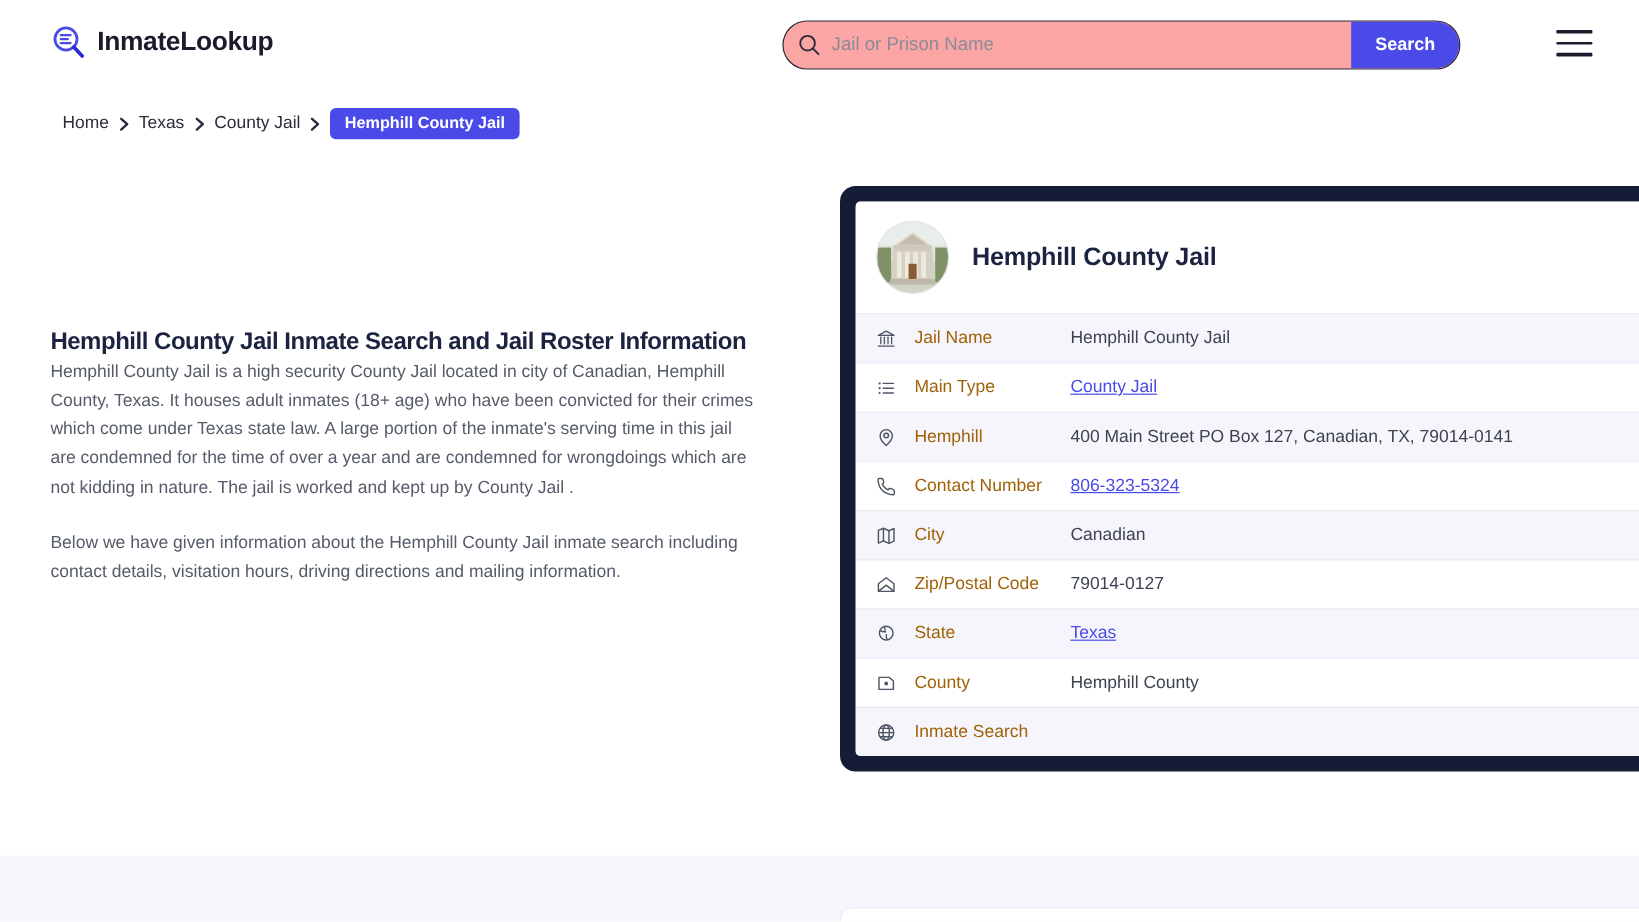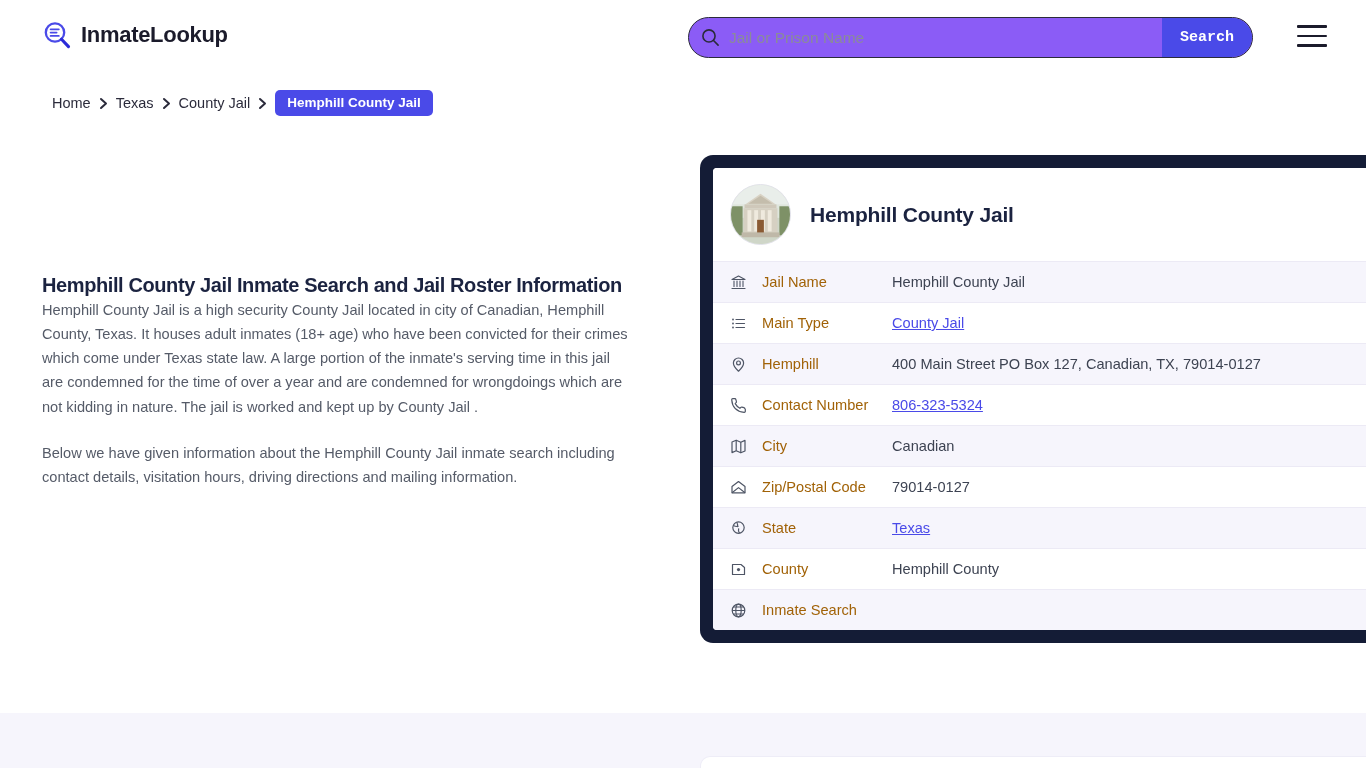--- a/index.html
+++ b/index.html
@@ -20,36 +20,36 @@
     position: absolute; left: 42px; top: 20px;
     display: flex; align-items: center; gap: 9px;
   }
   .brand-icon { width: 30px; height: 30px; display: block; }
   .brand-name {
     font-size: 22px; font-weight: 700; color: #1b1b2b;
     letter-spacing: -0.3px; line-height: 30px;
   }
 
   .searchwrap {
-    position: absolute; left: 688px; top: 17px;
+    position: absolute; left: 652px; top: 17px;
     width: 565px; height: 41px;
     border: 1.6px solid #2b2b3b; border-radius: 21px;
-    background: #8b5cf6; display: flex; align-items: center; overflow: hidden;
+    background: #fca5a5; display: flex; align-items: center; overflow: hidden;
   }
   .search-icon { margin-left: 12px; width: 19px; height: 19px; flex: 0 0 auto; }
   .search-input {
     flex: 1 1 auto; border: none; outline: none; background: transparent;
     font-family: "Liberation Sans", sans-serif;
     font-size: 15.5px; color: #2b2b3b; padding: 0 8px 0 9px; height: 100%;
   }
   .search-input::placeholder { color: #8b8b98; }
   .search-btn {
     flex: 0 0 auto; width: 90px; height: 100%;
     background: #4a4ae8; color: #ffffff; border: none; cursor: pointer;
-    font-family: Liberation Mono, monospace;
+    font-family: Liberation Sans, sans-serif;
     font-size: 15px; font-weight: 700; border-radius: 0 20px 20px 0;
   }
 
   .hamburger {
     position: absolute; left: 1297px; top: 25px;
     width: 30px; height: 22px; cursor: pointer;
     display: flex; flex-direction: column; justify-content: space-between;
   }
   .hamburger span { display: block; width: 30px; height: 2.6px; background: #1b1b2b; border-radius: 1px; }
 
@@ -254,21 +254,21 @@
       </div>
 
       <div class="row odd">
         <span class="row-icon">
           <svg viewBox="0 0 17 17" xmlns="http://www.w3.org/2000/svg" fill="none" stroke="#4e5565" stroke-width="1.2" stroke-linecap="round" stroke-linejoin="round">
             <path d="M8.5 15.2C8.5 15.2 13.6 10.8 13.6 7.1 13.6 4.3 11.3 2 8.5 2 5.7 2 3.4 4.3 3.4 7.1 3.4 10.8 8.5 15.2 8.5 15.2Z"></path>
               <circle cx="8.5" cy="6.9" r="1.9"></circle>
           </svg>
         </span>
         <span class="row-label">Hemphill</span>
-        <span class="row-value">400 Main Street PO Box 127, Canadian, TX, 79014-0127</span>
+        <span class="row-value">400 Main Street PO Box 127, Canadian, TX, 79014-0141</span>
       </div>
 
       <div class="row even">
         <span class="row-icon">
           <svg viewBox="0 0 17 17" xmlns="http://www.w3.org/2000/svg" fill="none" stroke="#4e5565" stroke-width="1.2" stroke-linecap="round" stroke-linejoin="round">
             <path d="M15.3 12.2v2.1c0 .6-.5 1.1-1.1 1C6.6 14.7 2.3 10.4 1.7 2.8c0-.6.4-1.1 1-1.1h2.1c.5 0 1 .4 1.1.9l.5 2c.1.4 0 .8-.3 1.1l-.9.9c1.1 2 2.7 3.6 4.7 4.7l.9-.9c.3-.3.7-.4 1.1-.3l2 .5c.5.1.9.6.9 1.1z"></path>
           </svg>
         </span>
         <span class="row-label">Contact Number</span>
         <a class="row-value link">806-323-5324</a>

